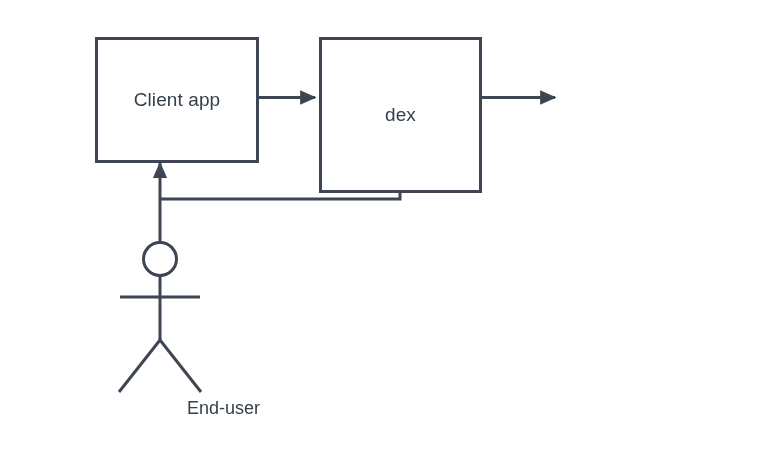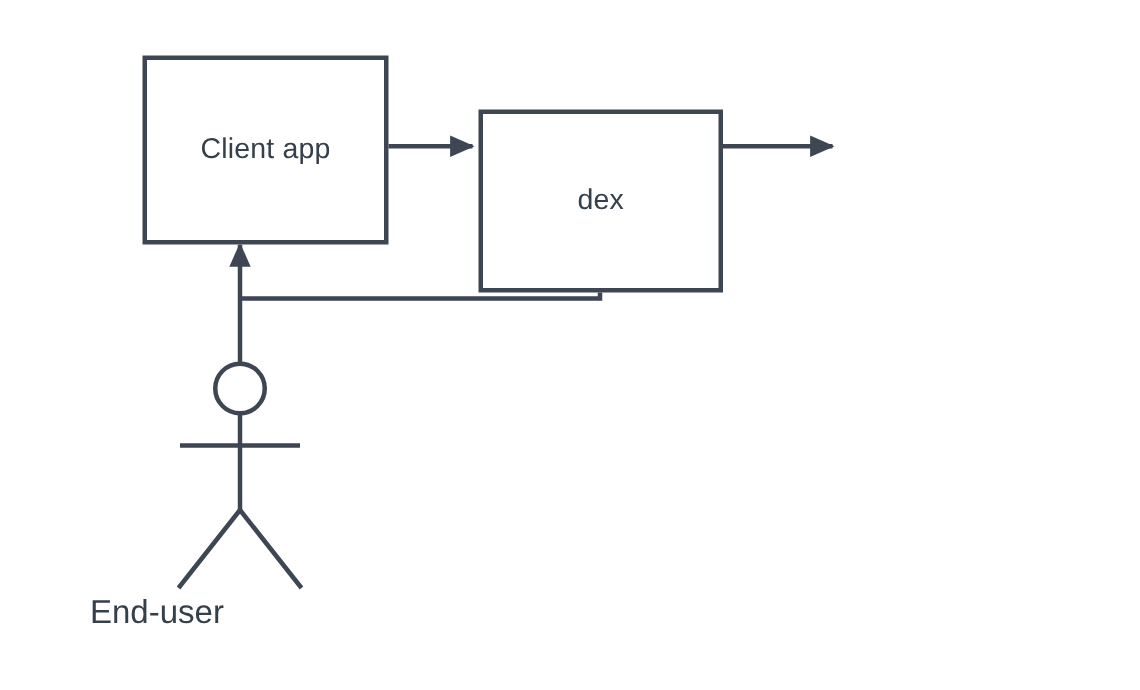--- a/index.html
+++ b/index.html
@@ -36,31 +36,31 @@
     justify-content: center;
     text-align: center;
     color: #36404b;
     font-family: "Liberation Sans", sans-serif;
     font-size: 19px;
     line-height: 26px;
     letter-spacing: 0.1px;
     white-space: pre-line;
   }
   #node-client-app { left: 95px; top: 37px; width: 164px; height: 126px; }
-  #node-dex        { left: 319px; top: 37px; width: 163px; height: 122px; margin-top: 36px; }
+  #node-dex        { left: 319px; top: 37px; width: 163px; height: 156px; }
   #node-upstream   { left: 559px; top: 37px; width: 162px; height: 124px; }
   .actor-label {
     position: absolute;
     left: 60px;
     top: 396px;
     width: 200px;
-    text-align: left;
+    text-align: right;
     color: #36404b;
     font-family: "Liberation Sans", sans-serif;
-    font-size: 22px;
+    font-size: 18px;
     line-height: 24px;
   }
 </style>
 </head>
 <body>
 
 <div id="canvas">
 
   <svg class="diagram-svg" viewBox="0 0 760 460">
     <defs>

